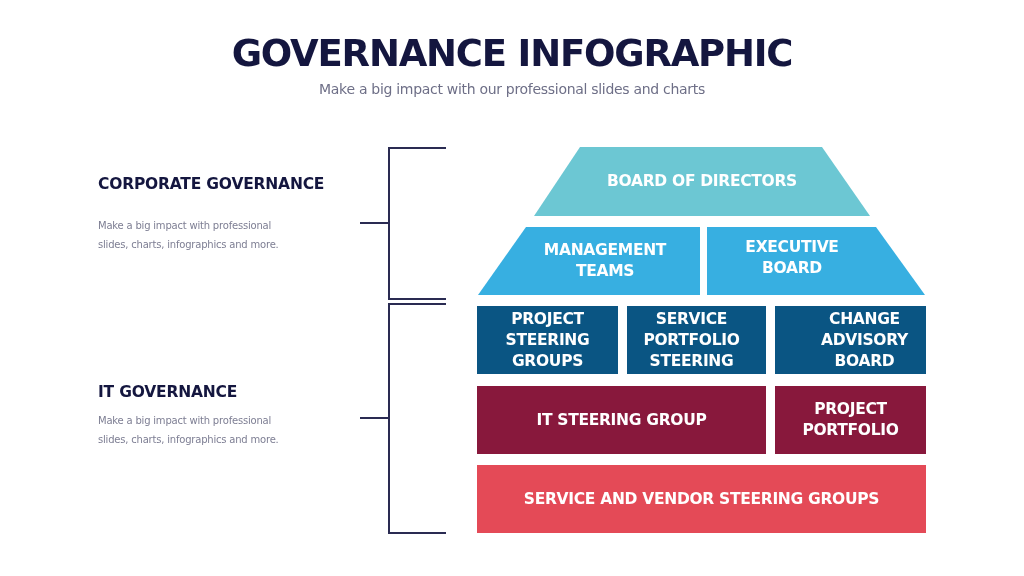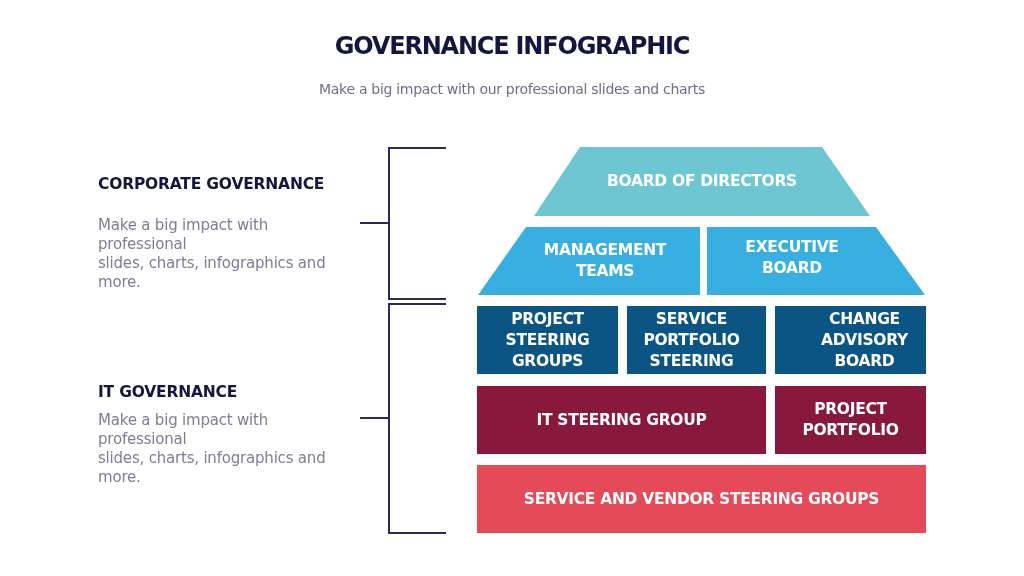--- a/index.html
+++ b/index.html
@@ -1,33 +1,33 @@
 <!DOCTYPE html>
 <html><head>
   <meta charset="utf-8">
   <style>
     * { margin: 0; padding: 0; box-sizing: border-box; }
     html, body { width: 1024px; height: 576px; background: #ffffff; overflow: hidden; }
     body { position: relative; font-family: "DejaVu Sans", sans-serif; }
     .title {
       position: absolute; left: 0; top: 32px; width: 1024px; text-align: center;
       font-family: "DejaVu Sans", sans-serif; font-weight: bold;
-      font-size: 24px; letter-spacing: -1.2px; color: #14163f;
+      font-size: 37px; letter-spacing: -1.2px; color: #14163f;
     }
     .subtitle {
       position: absolute; left: 0; top: 81px; width: 1024px; text-align: center;
       font-family: "DejaVu Sans", sans-serif; font-size: 14px; color: #6e6f87;
       letter-spacing: -0.3px;
     }
     .section-title {
       position: absolute; left: 98px; font-weight: bold; font-size: 15.5px;
       color: #14163f; letter-spacing: -0.2px;
     }
     .section-desc {
-      position: absolute; left: 98px; width: 260px; font-size: 15px;
+      position: absolute; left: 98px; width: 260px; font-size: 10px;
       line-height: 19px; color: #7d7e93; letter-spacing: -0.2px;
     }
     .line { position: absolute; background: #2a2b52; }
     svg.pyramid { position: absolute; left: 0; top: 0; }
     .block {
       position: absolute; display: flex; align-items: center; justify-content: center;
       text-align: right; color: #ffffff; font-weight: bold; font-size: 15.5px;
       line-height: 21px; letter-spacing: -0.3px;
     }
     .block span { display: block; }

